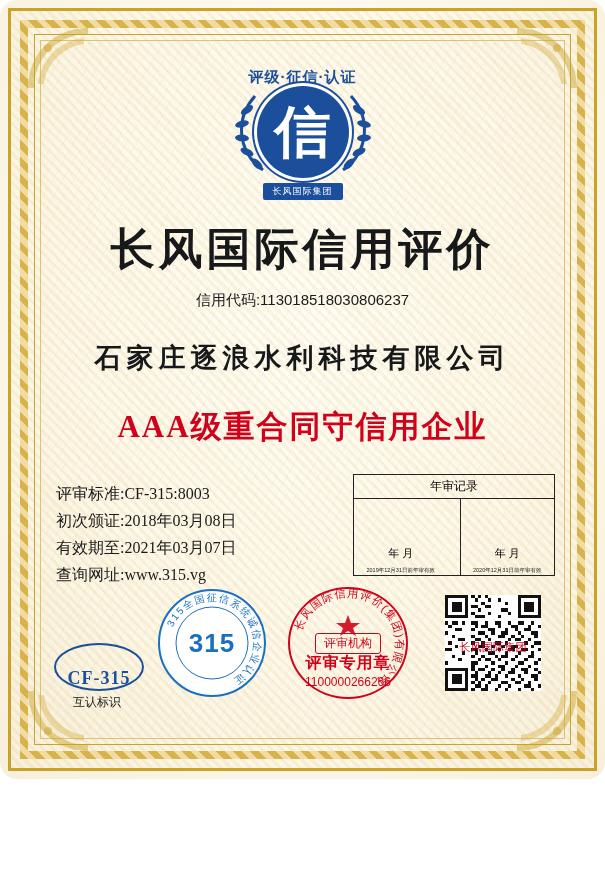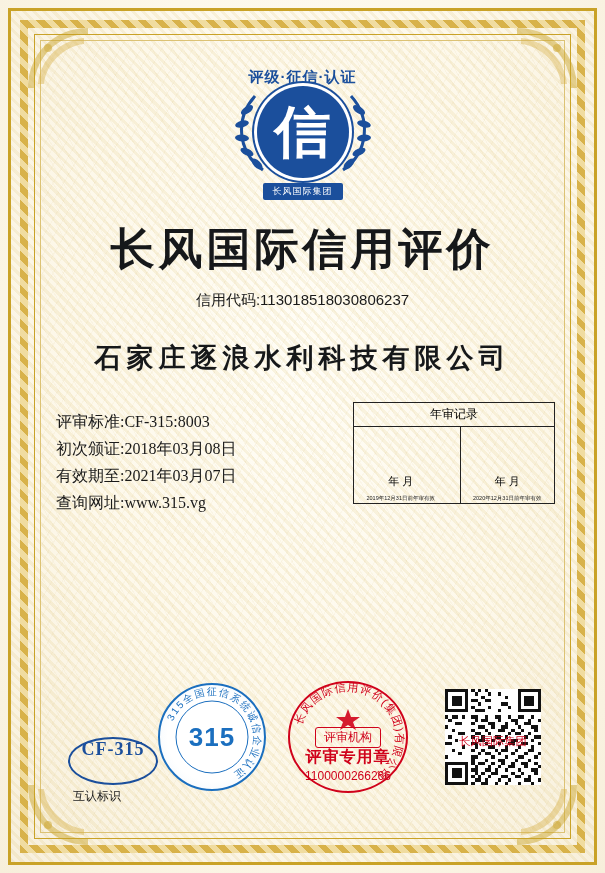--- a/index.html
+++ b/index.html
@@ -4,24 +4,25 @@
 <style>
   html,body{margin:0;padding:0;}
   body{
     width:605px;height:873px;
     font-family:"Liberation Serif", serif;
     background:#ffffff;
     overflow:hidden;
   }
   .certificate{
     position:relative;
-    width:605px;height:873px;
+    width:605px;height:779px;
     box-sizing:border-box;
     background:
       radial-gradient(ellipse at 50% 40%, #fffdf6 0%, #fdf8ea 55%, #f7efdb 100%);
+    border-radius: 17px;
   }
   
   .frame-outer{
     position:absolute;left:8px;top:8px;right:8px;bottom:8px;
     border:3px solid #c9a227;
     background:
       repeating-linear-gradient(45deg,rgba(201,162,39,0.10) 0 3px,rgba(255,255,255,0) 3px 7px);
     box-sizing:border-box;
   }
   .frame-mid{
@@ -136,23 +137,23 @@
   .cell-note{
     position:absolute;bottom:1px;width:100%;text-align:center;font-size:5.5px;
     color:#222;font-family:"Liberation Sans",sans-serif;white-space:nowrap;
   }
 
   
   .seals{
     position:absolute;left:0;right:0;bottom:8px;height:150px;
   }
   .seal-cf{
-    position:absolute;left:18px;bottom:34px;width:86px;height:44px;
+    position:absolute;left:4px;bottom:34px;width:86px;height:44px;
     border:2px solid #1b4f9c;border-radius:50%;
-    display:flex;align-items:flex-start;justify-content:center;
+    display:flex;align-items:flex-end;justify-content:center;
     color:#1b4f9c;font-size:18px;font-weight:bold;letter-spacing:1px;
     font-family:"Liberation Serif",serif;
   }
   .seal-cf-label{
     position:absolute;left:10px;bottom:14px;width:74px;text-align:center;
     font-size:12px;color:#1a1a1a;font-family:"Liberation Sans",sans-serif;
   }
   .seal-blue{
     position:absolute;left:108px;bottom:28px;width:104px;height:104px;
     border-radius:50%;border:2px solid #1b6fbf;
@@ -250,20 +251,21 @@
       </svg>
       <div class="emblem-circle">
         <span class="emblem-char">信</span>
       </div>
       <div class="emblem-bottom">长风国际集团</div>
     </div>
 
     <div class="main-title">长风国际信用评价</div>
     <div class="credit-code">信用代码:113018518030806237</div>
     <div class="company">石家庄逐浪水利科技有限公司</div>
+    <div class="grade">AAA级重合同守信用企业</div>
 
     <div class="mid-row">
       <div class="details">
         <div>评审标准:CF-315:8003</div>
         <div>初次颁证:2018年03月08日</div>
         <div>有效期至:2021年03月07日</div>
         <div>查询网址:www.315.vg</div>
       </div>
 
       <div class="review-table">

